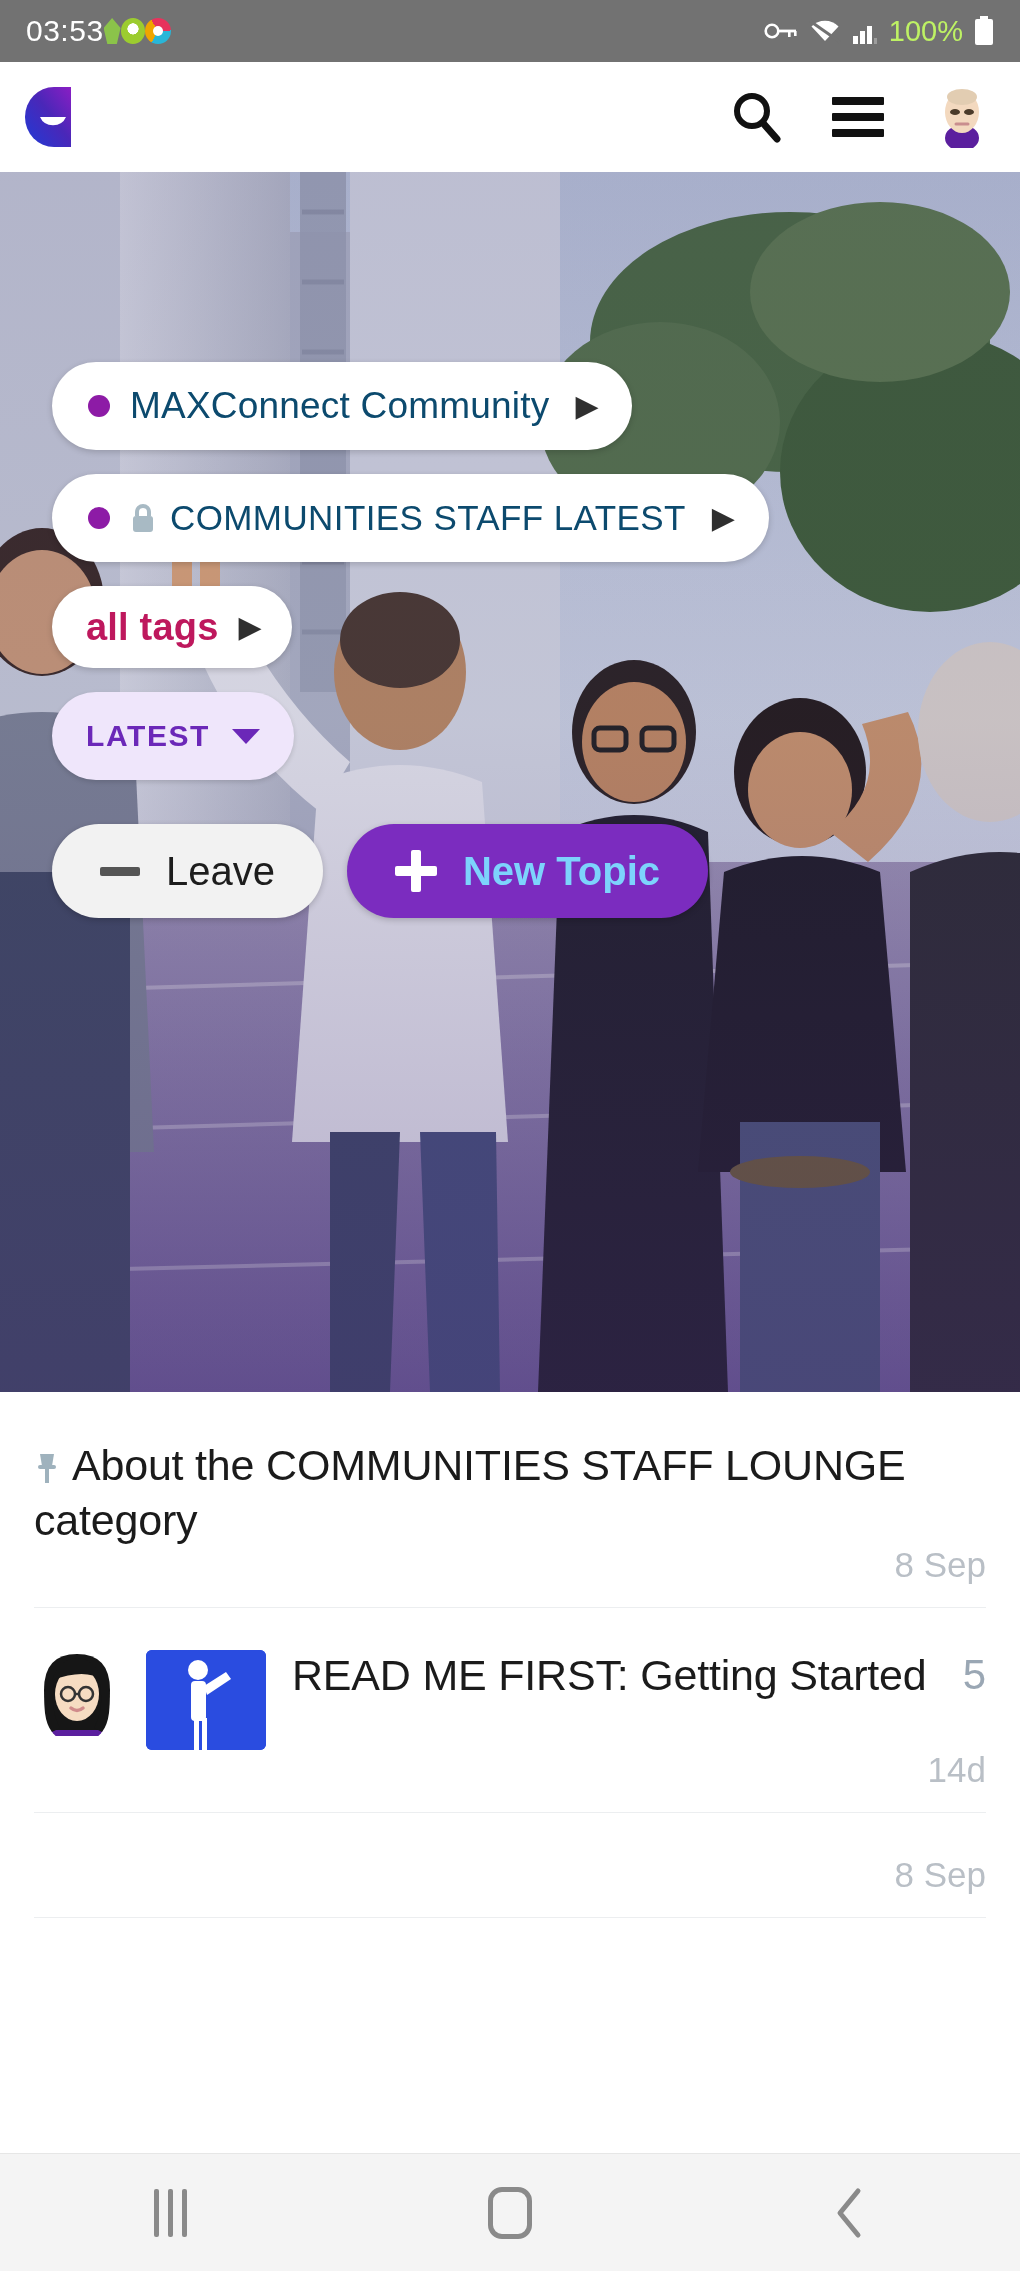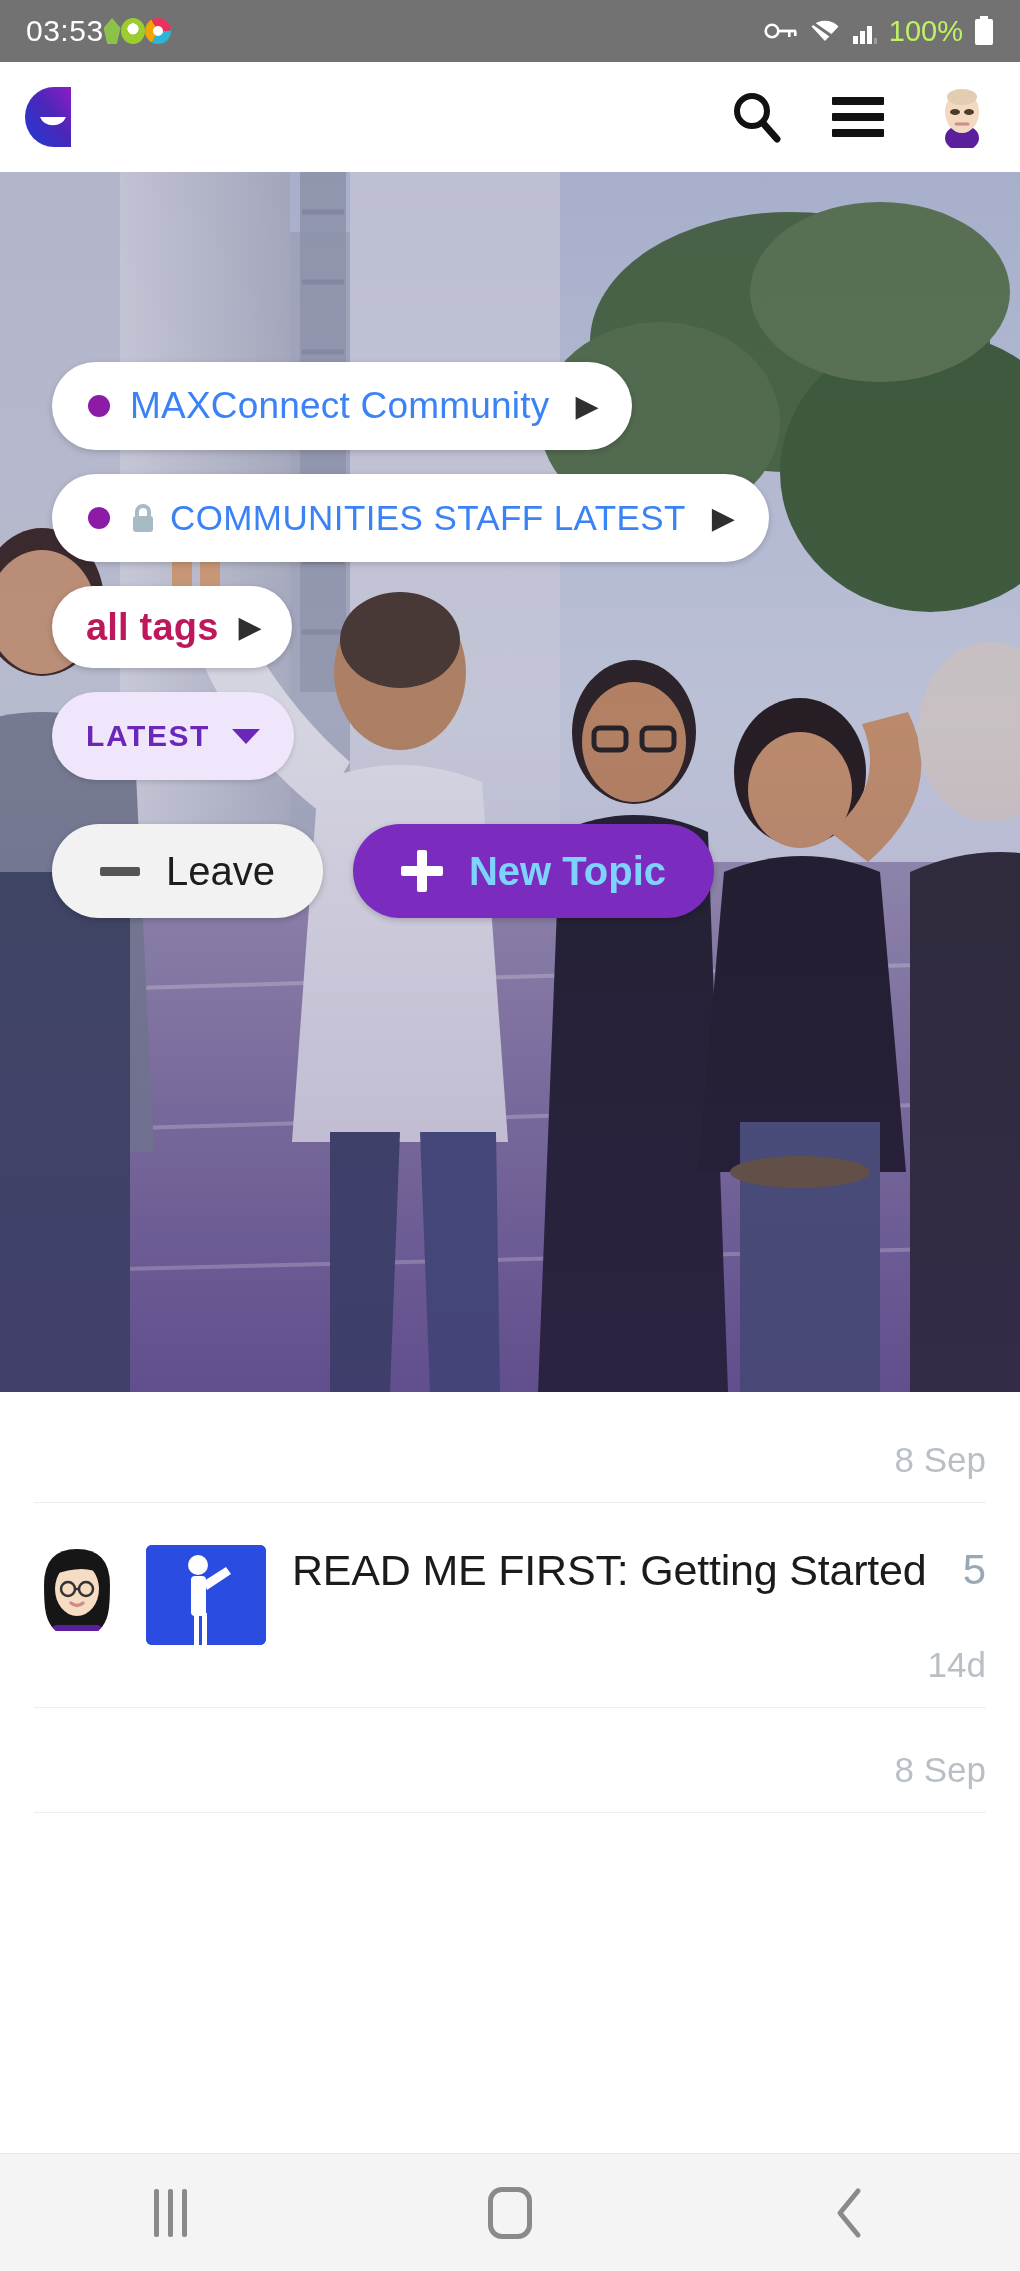--- a/index.html
+++ b/index.html
@@ -47,37 +47,37 @@
   .hero-overlay { position:absolute; inset:0; background:
       linear-gradient(180deg, rgba(60,40,110,.14) 0%, rgba(60,40,110,.10) 45%, rgba(70,40,120,.30) 100%); }
 
   .hero-controls { position:absolute; left:0; right:0; top:190px; padding-left:52px; }
   .pill {
     display:inline-flex; align-items:center; background:#ffffff;
     border-radius:60px; height:88px; padding:0 34px 0 36px;
     box-shadow:0 2px 6px rgba(0,0,0,.18); margin-bottom:24px;
   }
   .pill .dot { width:22px;height:22px;border-radius:50%;background:#8d1ba6;margin-right:20px;flex:none; }
-  .pill .ptxt { font-size:37px; color:#3b82f6; white-space:nowrap; letter-spacing:.2px; }
+  .pill .ptxt { font-size:37px; color:#0c4a6e; white-space:nowrap; letter-spacing:.2px; }
   .pill .chev { margin-left:26px; font-size:30px; color:#2f2f2f; line-height:1; }
   .pill .lock { margin-right:14px; display:flex; }
   .pill-cat2 .ptxt { font-size:35px; letter-spacing:.4px; }
   .pill-tags { height:82px; padding:0 30px 0 34px; }
   .pill-tags .ptxt { font-size:38px; font-weight:bold; color:#be185d; }
   .pill-tags .chev { margin-left:20px; }
 
   .pill-sort {
     display:inline-flex; align-items:center; background:#efe6fb; border-radius:60px;
     height:88px; padding:0 34px; margin-bottom:28px; box-shadow:0 2px 5px rgba(0,0,0,.14);
   }
   .pill-sort .stxt { font-size:30px; color:#6b28b8; font-weight:bold; letter-spacing:1.6px; }
   .pill-sort .caret { margin-left:22px; width:0;height:0;border-left:14px solid transparent;
     border-right:14px solid transparent; border-top:15px solid #6b28b8; }
 
-  .btn-row { display:flex; align-items:center; gap:30px; margin-top:16px; }
+  .btn-row { display:flex; align-items:center; gap:24px; margin-top:16px; }
   .btn {
     display:inline-flex; align-items:center; justify-content:center; border-radius:60px;
     height:94px; box-shadow:0 2px 6px rgba(0,0,0,.2);
   }
   .btn-leave { background:#f2f2f2; padding:0 48px; }
   .btn-leave .minus { width:40px;height:9px;background:#555; border-radius:2px; margin-right:26px; }
   .btn-leave .blabel { font-size:40px; color:#1d1d1d; }
   .btn-new { background:#7b2cbf; padding:0 48px; }
   .btn-new .plus { position:relative; width:42px; height:42px; margin-right:26px; flex:none; }
   .btn-new .plus::before, .btn-new .plus::after {
@@ -322,20 +322,34 @@
           <span class="plus"></span>
           <span class="blabel">New Topic</span>
         </div>
       </div>
     </div>
   </div>
 
   <div class="list">
 
     <div class="topic">
+      <div class="t-main">
+        <div class="t-left">
+          <div class="t-title">
+            <span class="pin">
+              <svg width="26" height="34" viewBox="0 0 26 34">
+                <rect x="11" y="17" width="4" height="16" fill="#9fb2bd"></rect>
+                <path d="M6 4 h14 l-2 12 h-10 Z" fill="#9fb2bd"></path>
+                <rect x="4" y="15" width="18" height="4" rx="2" fill="#9fb2bd"></rect>
+              </svg>
+            </span><span>About the COMMUNITIES STAFF LOUNGE category</span>
+          </div>
+        </div>
+        <div class="t-count"></div>
+      </div>
       <div class="t-date">8 Sep</div>
     </div>
 
     <div class="topic">
       <div class="t-main">
         <div class="t-left">
           <div class="t-avatar">
             <svg width="86" height="86" viewBox="0 0 86 86">
               <ellipse cx="43" cy="78" rx="26" ry="14" fill="#5b1f9e"></ellipse>
               <path d="M10 40 q0 -36 33 -36 q33 0 33 36 q0 30 -10 40 l-46 0 q-10 -10 -10 -40 Z" fill="#161616"></path>

